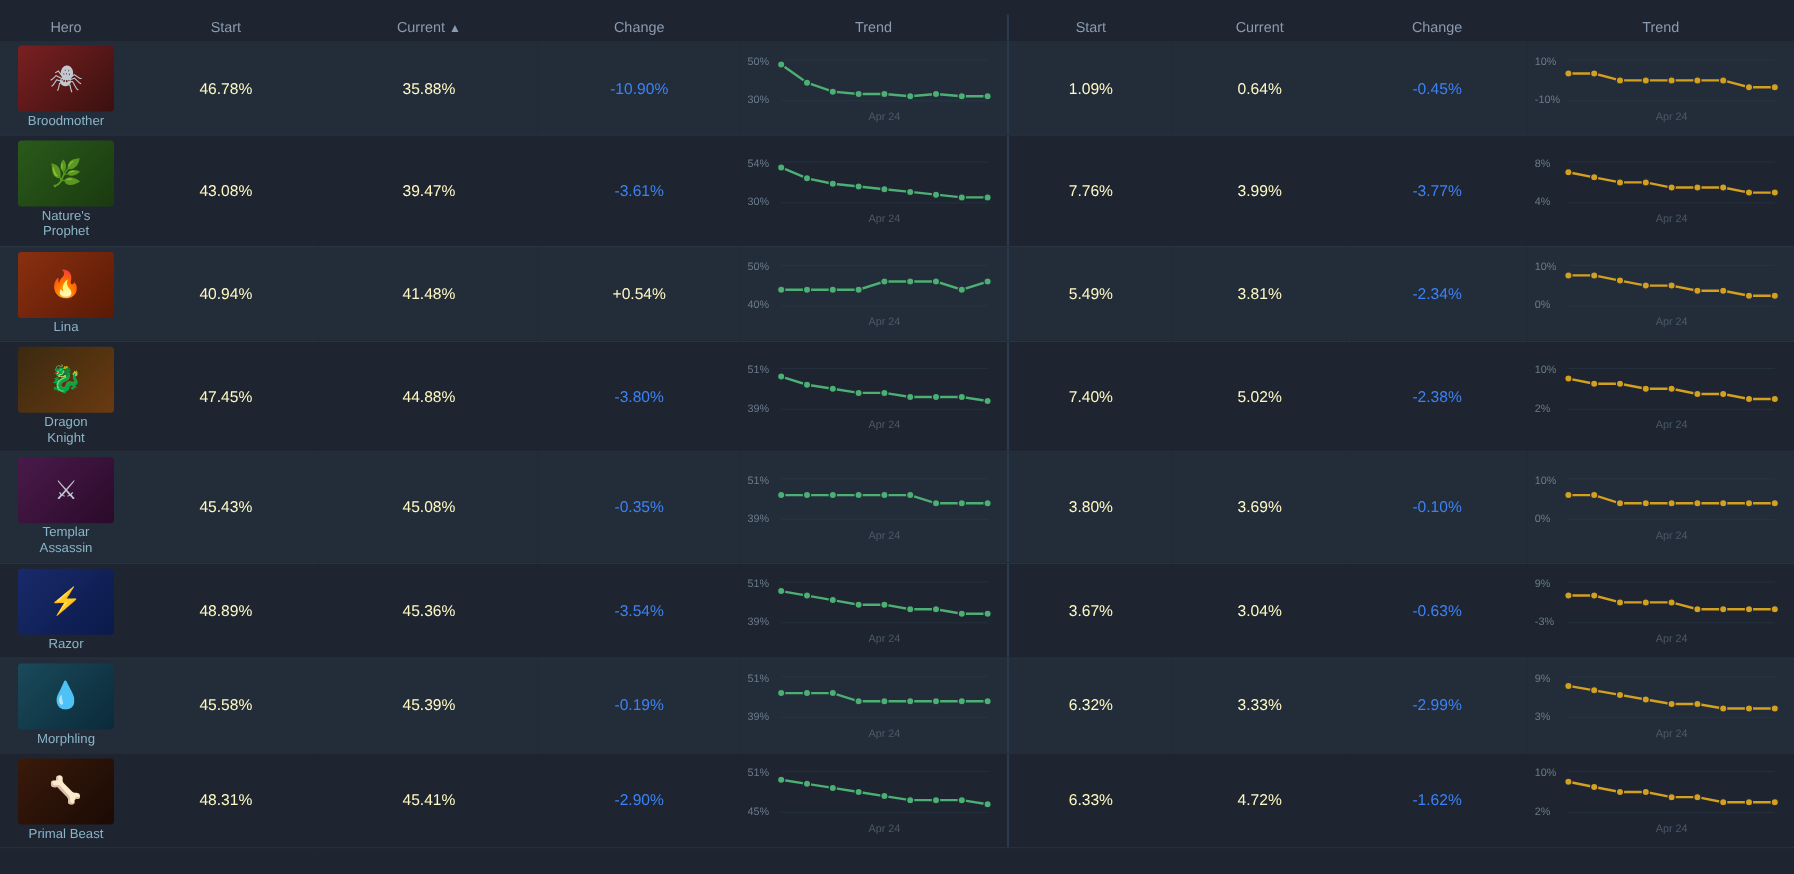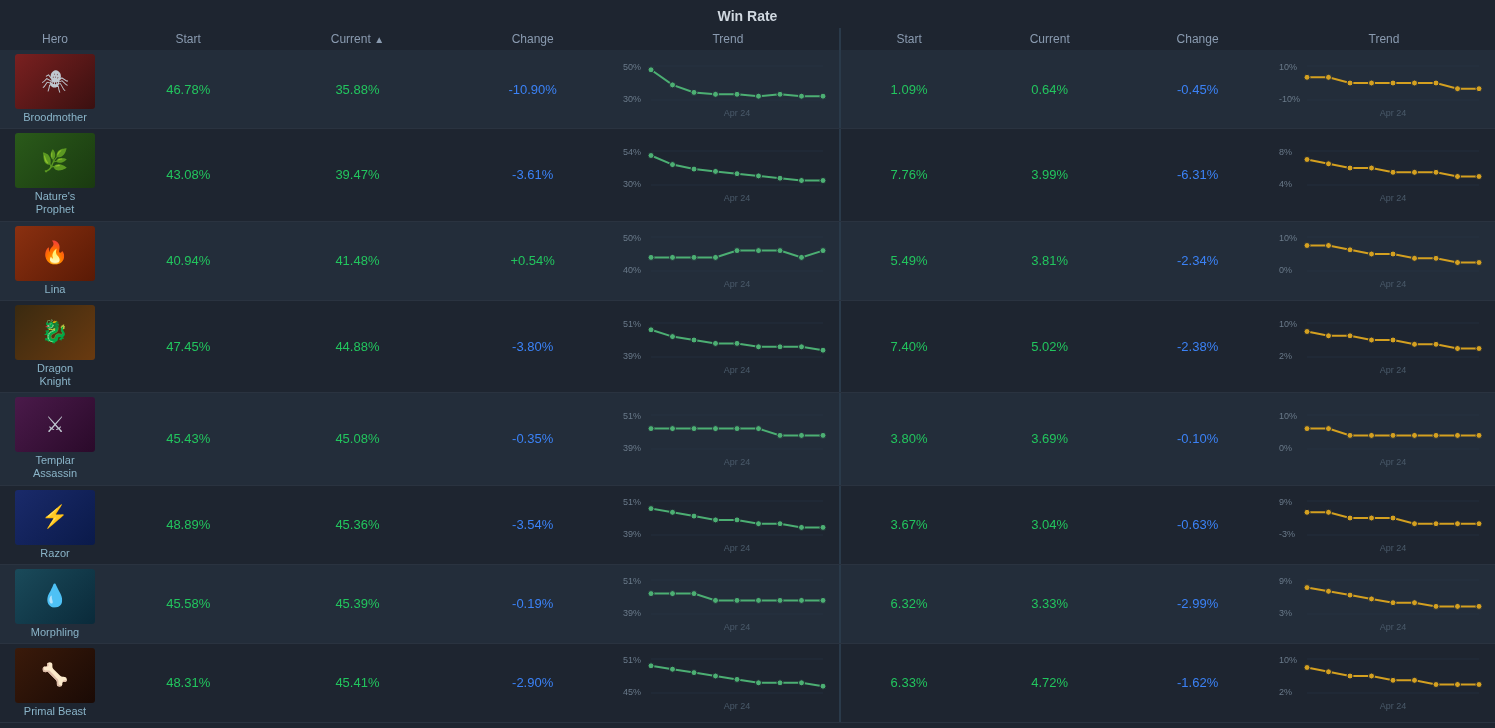--- a/index.html
+++ b/index.html
@@ -67,21 +67,21 @@
       background: #3a4555;
       overflow: hidden;
       position: relative;
     }
     .hero-name {
       font-size: 11px;
       color: #8ab4c8;
       display: block;
       line-height: 1.2;
     }
-    .green { color: #22c55e; }
+    .green { color: #fef9c3; }
     .red { color: #3b82f6; }
     .divider-col {
       width: 2px;
       background: #2a3a4a;
       padding: 0;
     }
     .trend-cell {
       width: 220px;
       min-width: 180px;
     }
@@ -101,23 +101,20 @@
       position: absolute;
       top: 50%;
       left: 50%;
       transform: translate(-50%, -50%);
     }
   </style>
 </head>
 <body>
 
 <div class="page-title-row">
-  <div style="width:740px; text-align:center;">
-    <span class="section-title">Win Rate</span>
-  </div>
 </div>
 
 <div class="table-wrapper">
   <table>
     <thead>
       <tr>
         <th class="hero-col">Hero</th>
         <th>Start</th>
         <th style="cursor:pointer;">Current <span style="font-size:10px;">▲</span></th>
         <th>Change</th>
@@ -202,21 +199,21 @@
               <circle cx="114.0" cy="30.7" r="3" fill="#4caf73" stroke="#1e2530" stroke-width="1"></circle>
               <circle cx="135.5" cy="32.9" r="3" fill="#4caf73" stroke="#1e2530" stroke-width="1"></circle>
               <circle cx="157.0" cy="35.2" r="3" fill="#4caf73" stroke="#1e2530" stroke-width="1"></circle>
               <circle cx="178.5" cy="37.5" r="3" fill="#4caf73" stroke="#1e2530" stroke-width="1"></circle>
               <circle cx="200.0" cy="37.5" r="3" fill="#4caf73" stroke="#1e2530" stroke-width="1"></circle>
     <text x="114" y="58" fill="#4a5a6a" font-size="9" text-anchor="middle">Apr 24</text>
   </svg></td>
     <td class="divider-col"></td>
     <td class="green">7.76%</td>
     <td class="green">3.99%</td>
-    <td class="red">-6.31%</td>
+    <td class="red">-3.77%</td>
     <td class="trend-cell"><svg width="210" height="60" viewBox="0 0 210 60" xmlns="http://www.w3.org/2000/svg">
     <text x="0" y="12" fill="#6a7a8a" font-size="9" text-anchor="start">8%</text>
     <text x="0" y="44" fill="#6a7a8a" font-size="9" text-anchor="start">4%</text>
     <line x1="28" y1="8" x2="200" y2="8" stroke="#2a3a4a" stroke-width="0.5"></line>
     <line x1="28" y1="42" x2="200" y2="42" stroke="#2a3a4a" stroke-width="0.5"></line>
     <path d="M28.0,16.5 L49.5,20.8 L71.0,25.0 L92.5,25.0 L114.0,29.3 L135.5,29.3 L157.0,29.3 L178.5,33.5 L200.0,33.5" fill="none" stroke="#d4a020" stroke-width="2"></path>
     <circle cx="28.0" cy="16.5" r="3" fill="#d4a020" stroke="#1e2530" stroke-width="1"></circle>
               <circle cx="49.5" cy="20.8" r="3" fill="#d4a020" stroke="#1e2530" stroke-width="1"></circle>
               <circle cx="71.0" cy="25.0" r="3" fill="#d4a020" stroke="#1e2530" stroke-width="1"></circle>
               <circle cx="92.5" cy="25.0" r="3" fill="#d4a020" stroke="#1e2530" stroke-width="1"></circle>

